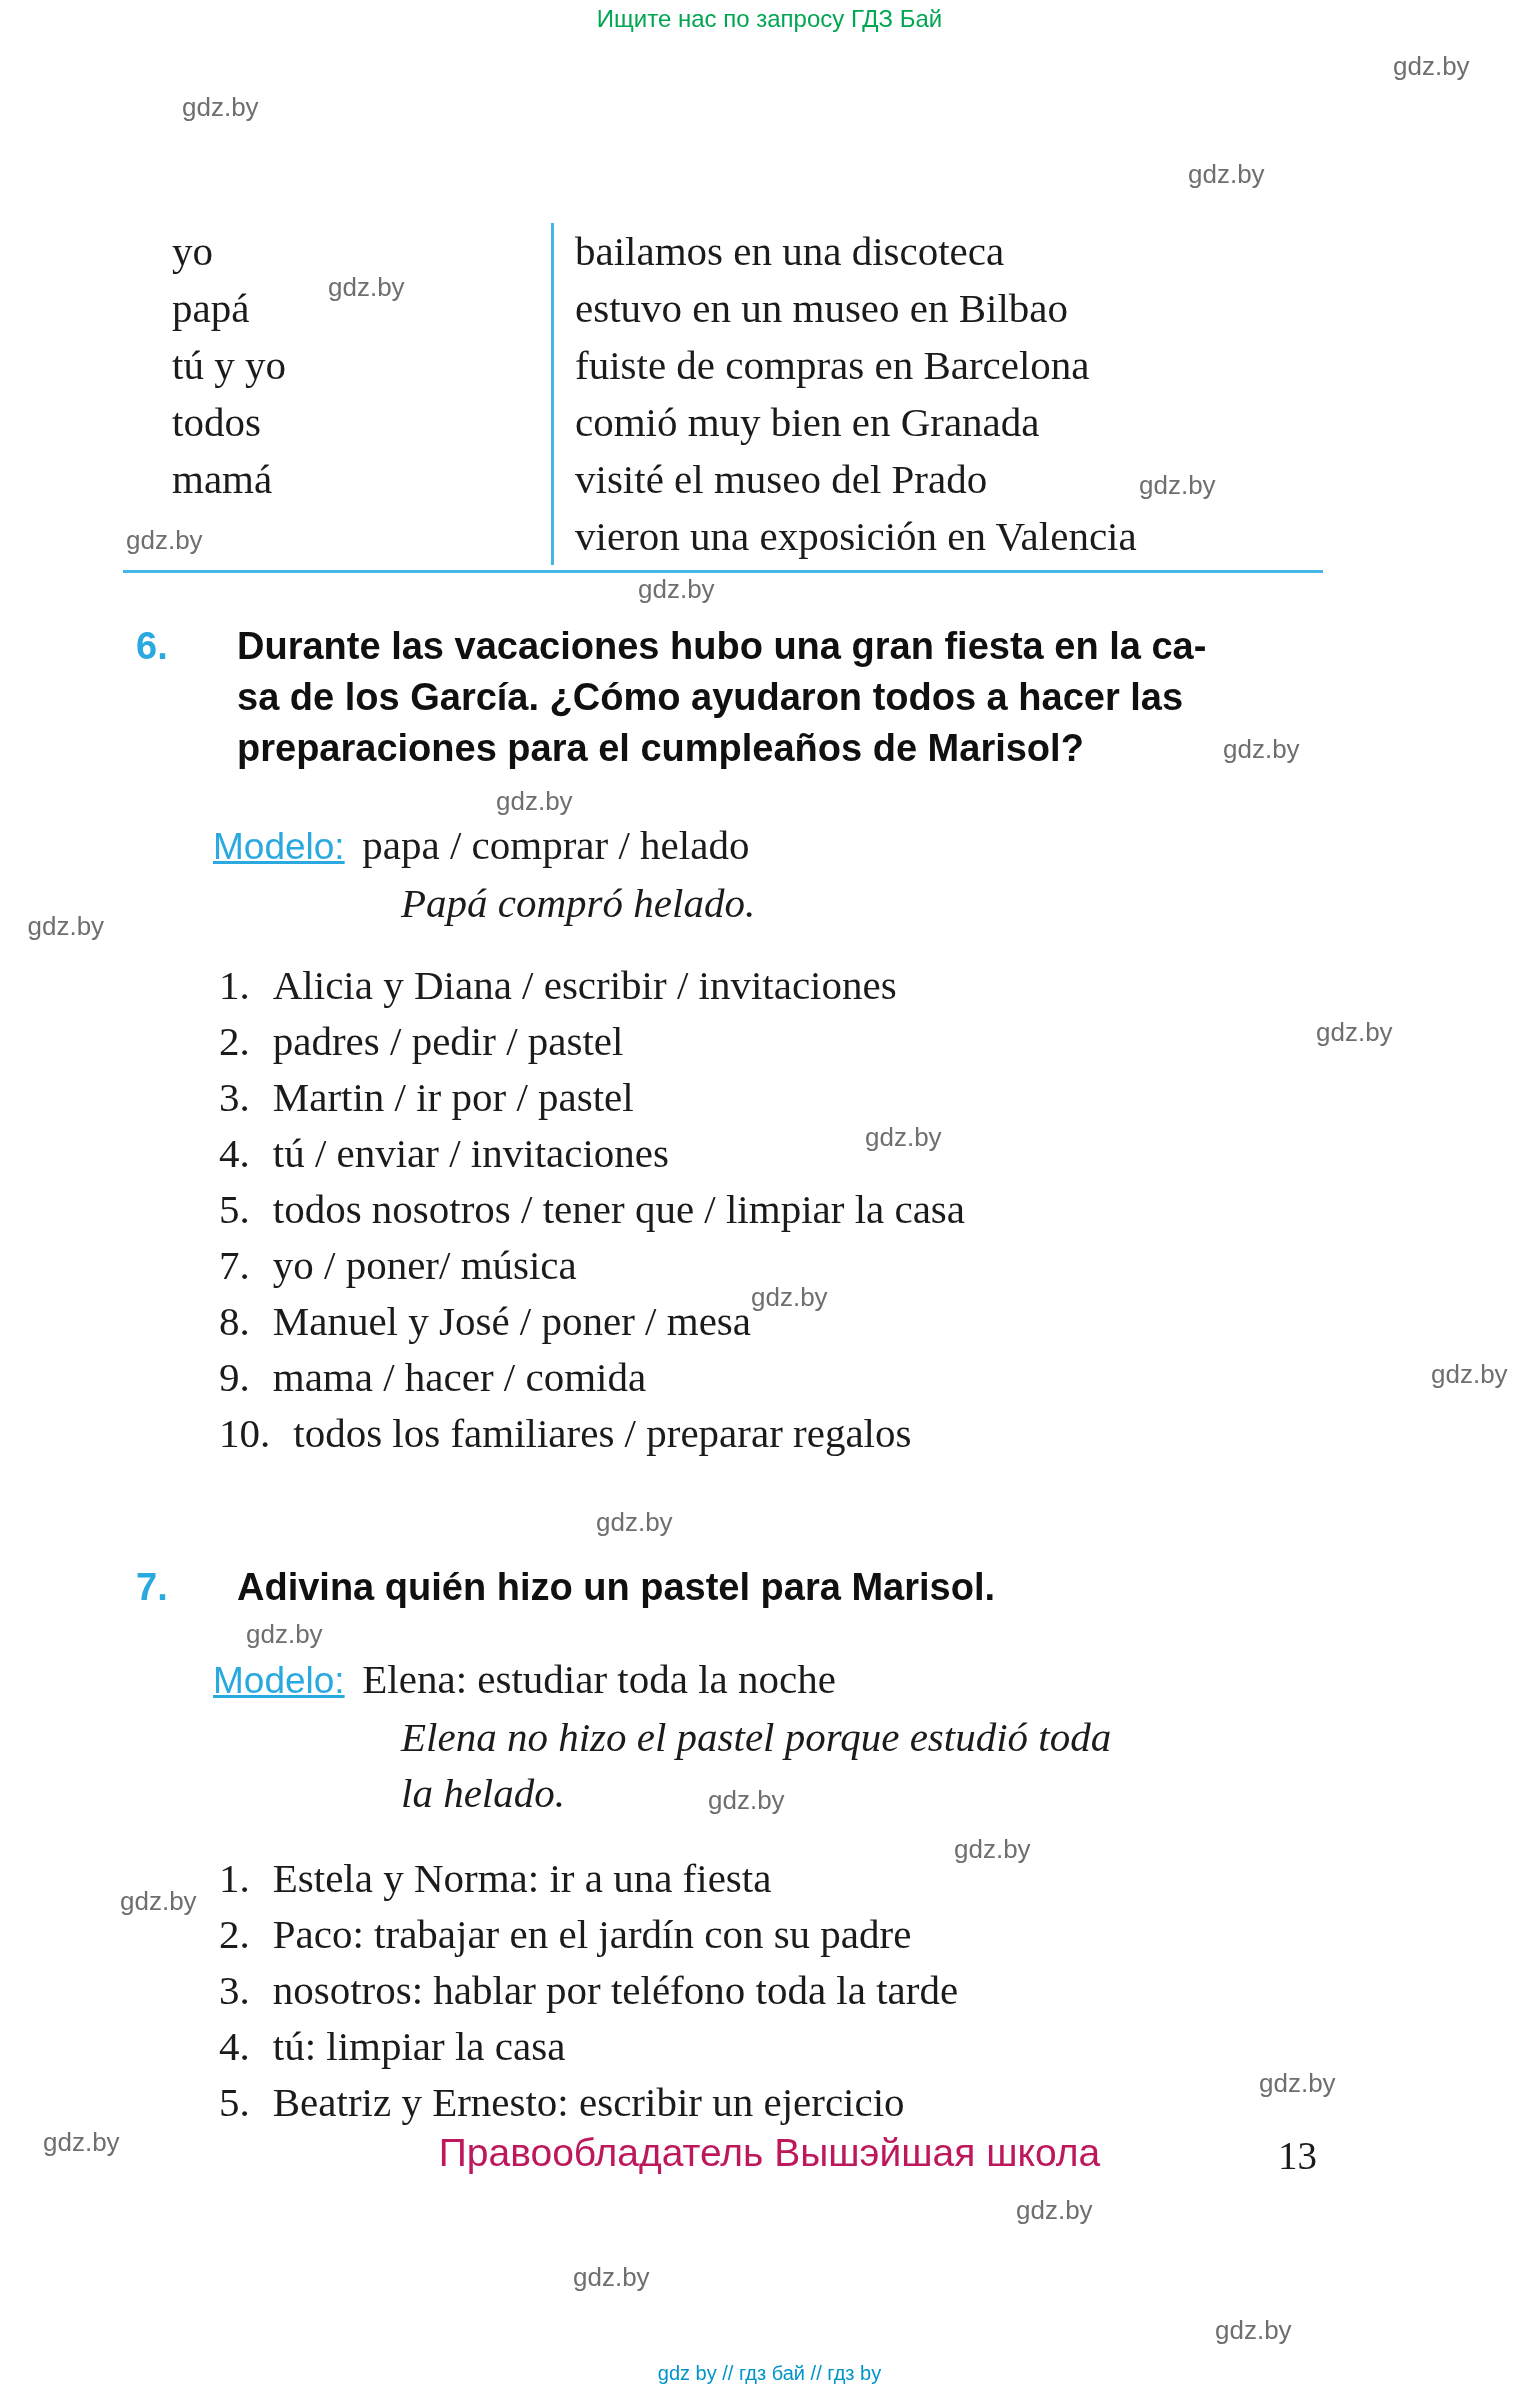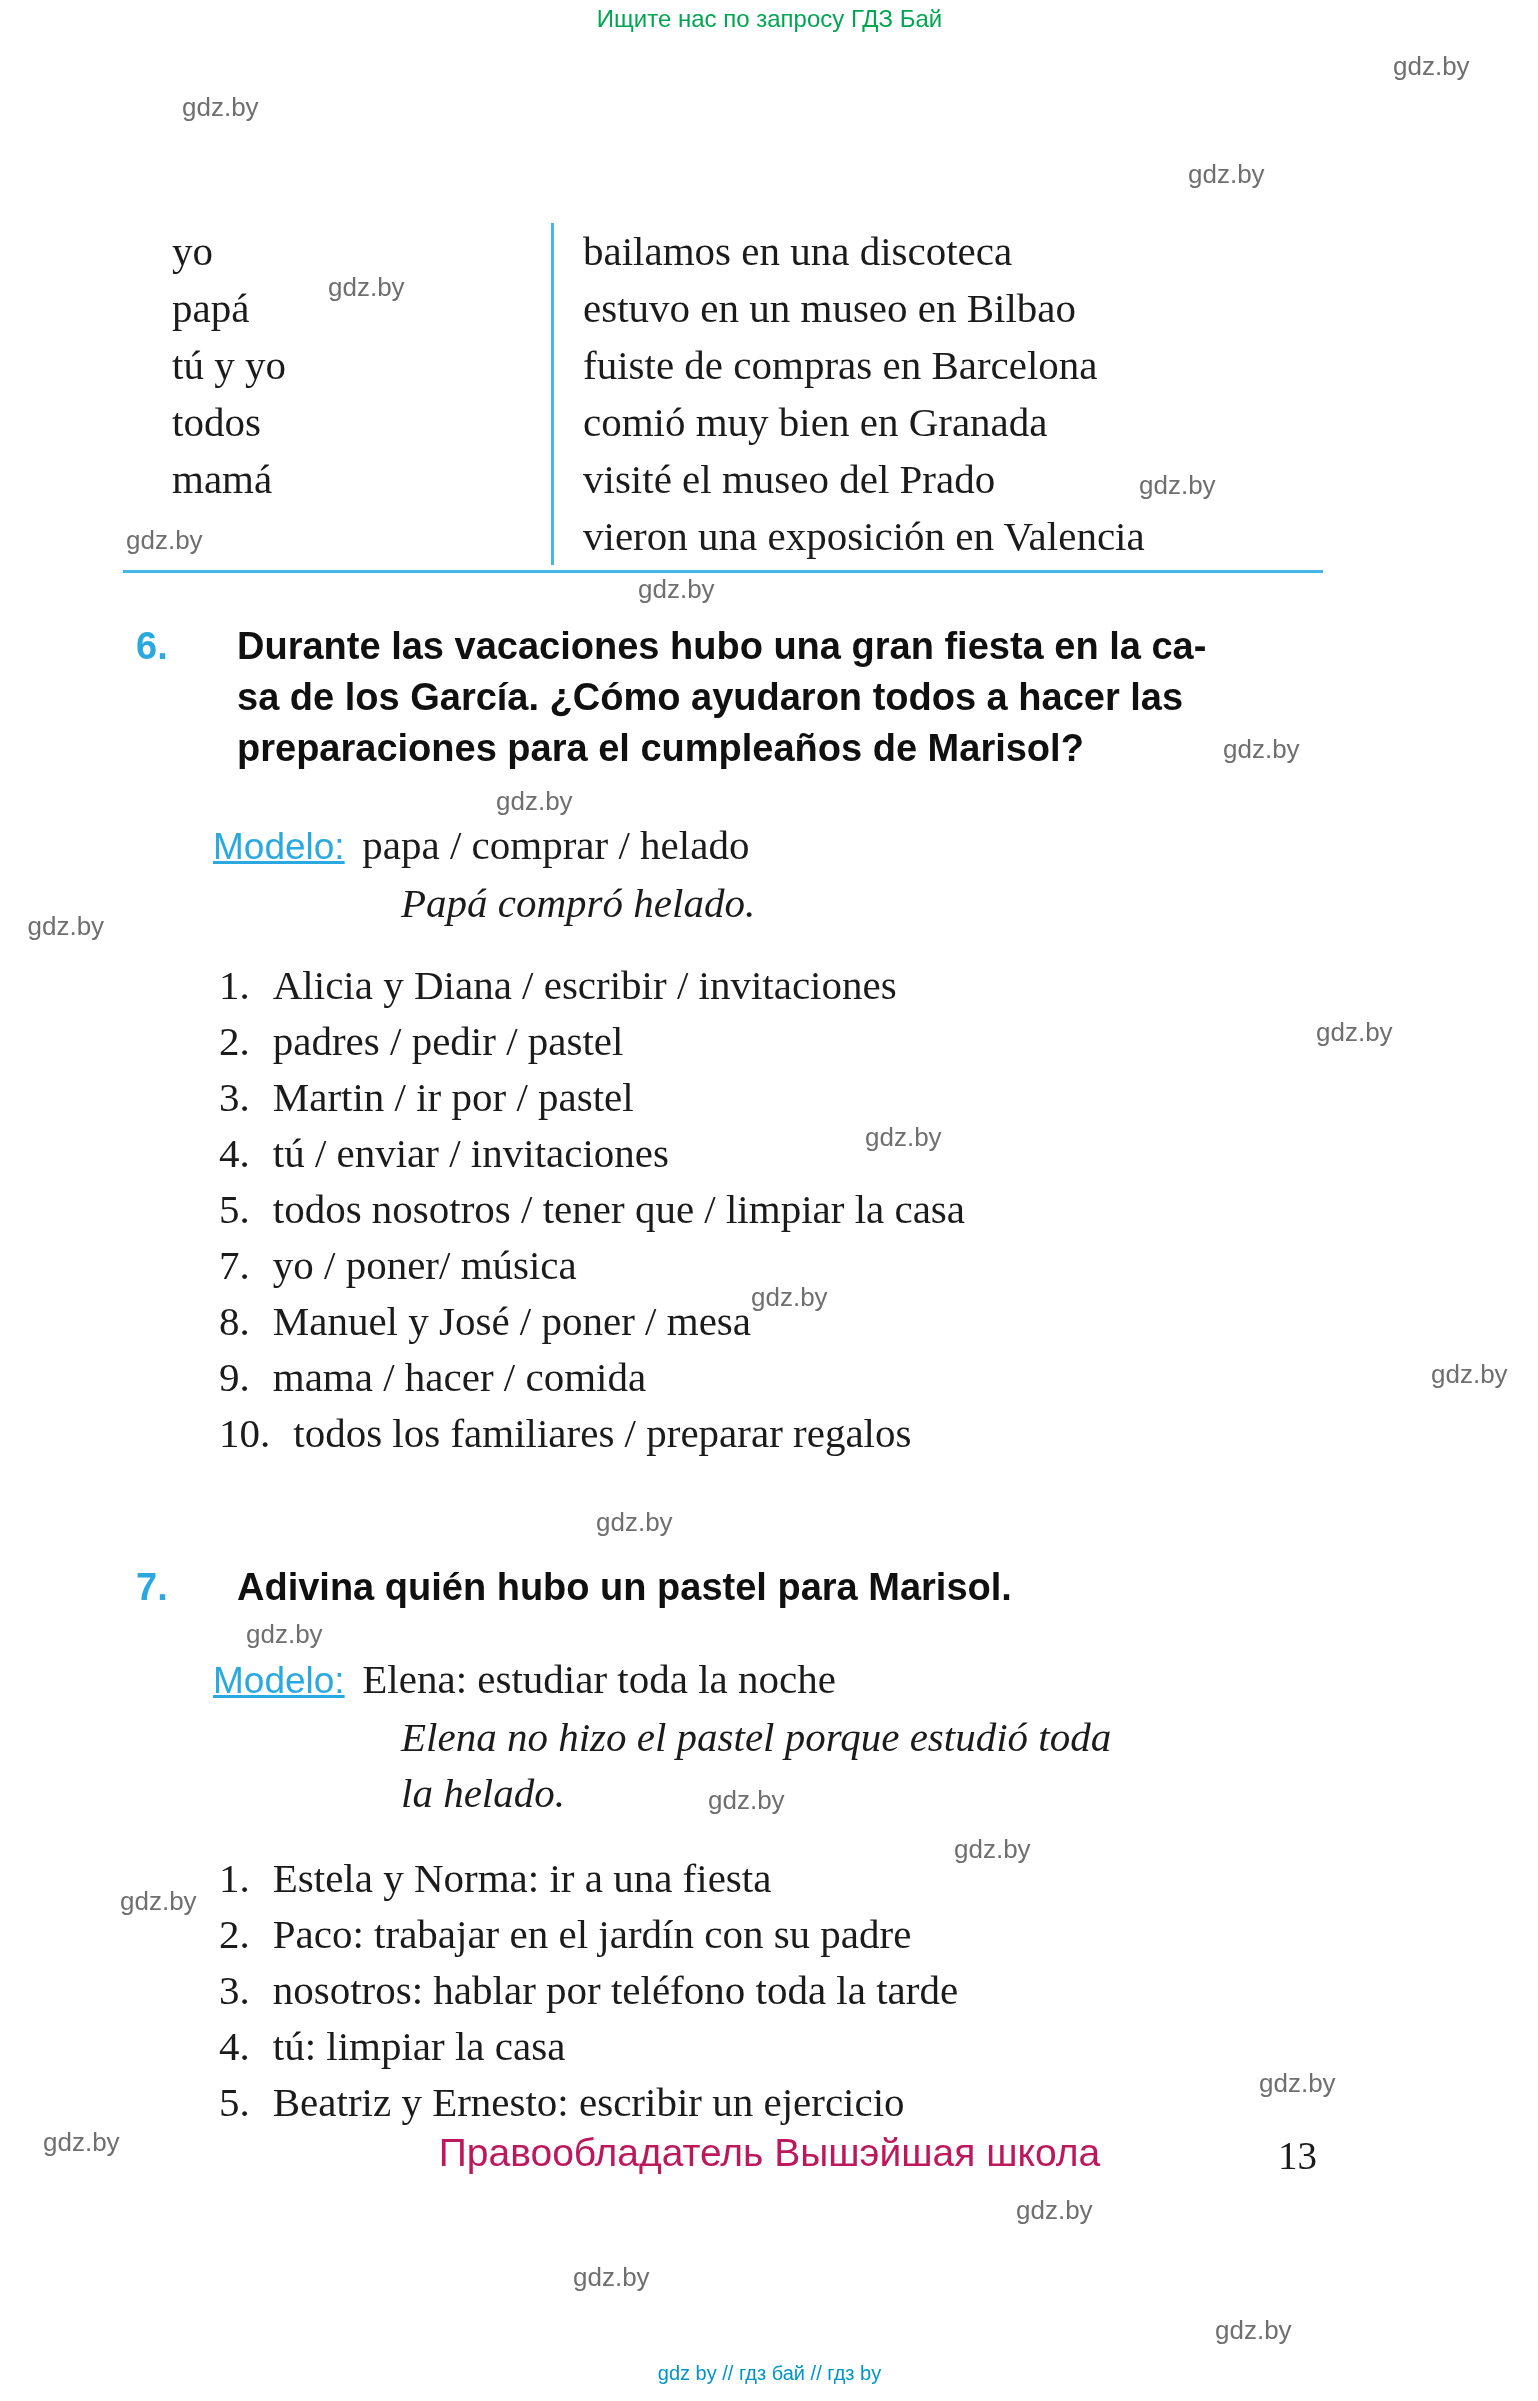--- a/index.html
+++ b/index.html
@@ -31,21 +31,21 @@
     font-size:20px; color:#0095c8; white-space:nowrap;
   }
 
   
   .match {
     position:absolute; left:123px; top:223px; width:1200px;
     border-bottom:3.5px solid #45b7e6;
     padding-bottom:5.3px;
     font-size:41px; line-height:57px;
   }
-  .match-cols { display:flex;gap:8px; }
+  .match-cols { display:flex; }
   .match-left {
     width:431px; padding-left:49px; box-sizing:border-box;
     border-right:3.5px solid #45b7e6;
   }
   .match-right { padding-left:21px; }
 
   
   .exercise { position:absolute; left:136px; width:1259px; }
   .ex-num {
     position:absolute; left:0; top:0;
@@ -162,21 +162,21 @@
     <li><span class="item-num">5.</span><span>todos nosotros / tener que / limpiar la casa</span></li>
     <li><span class="item-num">7.</span><span>yo / poner/ música</span></li>
     <li><span class="item-num">8.</span><span>Manuel y José / poner / mesa</span></li>
     <li><span class="item-num">9.</span><span>mama / hacer / comida</span></li>
     <li><span class="item-num">10.</span><span>todos los familiares / preparar regalos</span></li>
   </ul>
 
   <section class="exercise" style="top:1562px;">
     <span class="ex-num">7.</span>
     <div class="ex-prompt">
-      <div>Adivina quién hubo un pastel para Marisol.</div>
+      <div>Adivina quién hizo un pastel para Marisol.</div>
     </div>
   </section>
 
   <div class="modelo" style="top:1651px;">
     <div>
       <span class="modelo-label">Modelo:</span><span>Elena: estudiar toda la noche</span>
     </div>
     <div class="modelo-answer">
       <div>Elena no hizo el pastel porque estudió toda</div>
       <div>la helado.</div>

